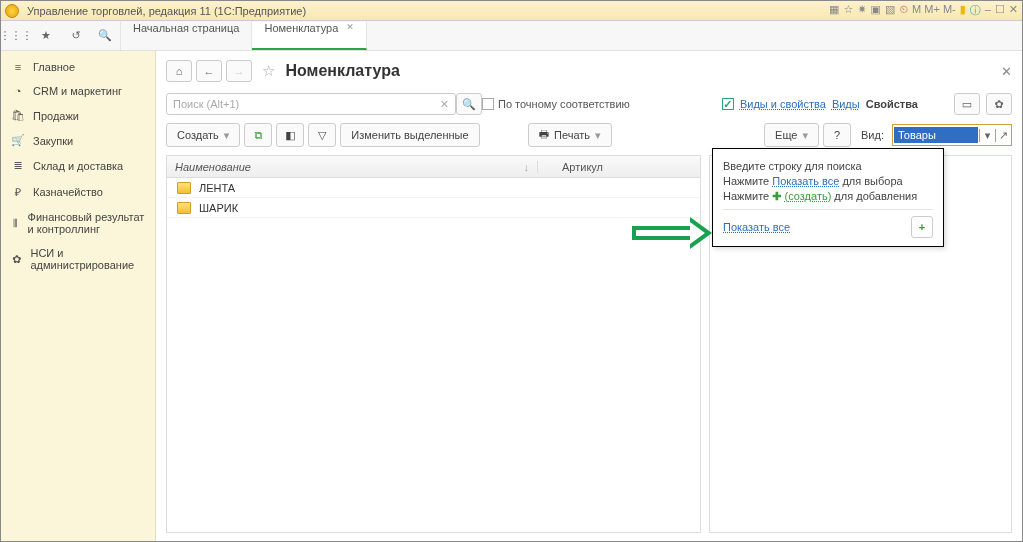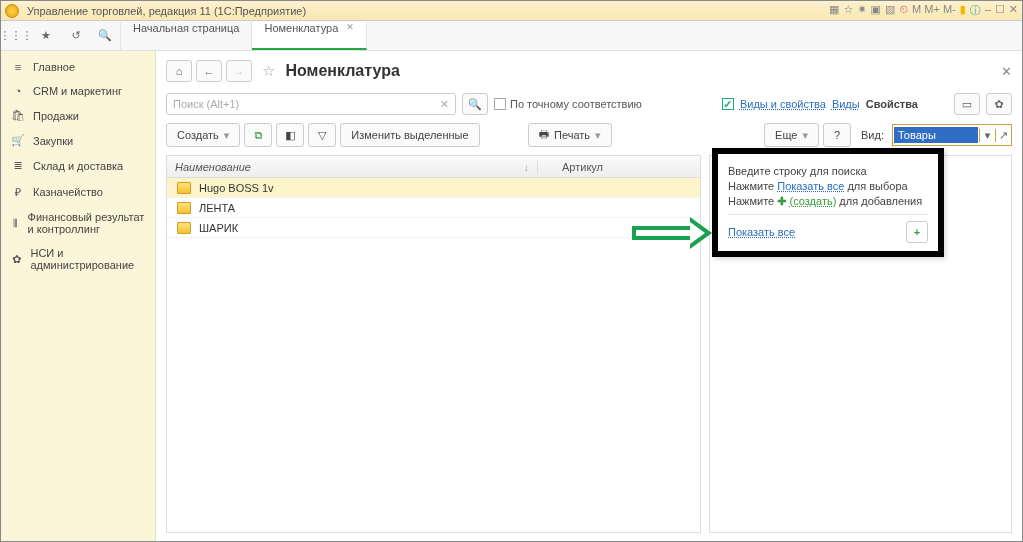--- a/index.html
+++ b/index.html
@@ -16,21 +16,21 @@
   .subbar .tab .x{font-size:9px;color:#999;}
   .layout{display:flex; height:calc(100% - 50px);}
   .leftpane{width:155px; background:#fbf5d9; border-right:1px solid #e5e0c0; padding-top:4px;}
   .leftpane .item{display:flex;align-items:center;gap:8px;padding:6px 10px;color:#444;}
   .leftpane .item .ic{width:14px;text-align:center;color:#555;}
   .main{flex:1; display:flex; flex-direction:column; padding:6px 10px 8px 10px;}
   .mainhead{display:flex;align-items:center;gap:4px;height:28px;}
   .iconbtn{width:26px;height:22px;border:1px solid #ccc;border-radius:3px;background:#fafafa;display:flex;align-items:center;justify-content:center;color:#666;}
   .pagetitle{font-size:16px;font-weight:bold;color:#333;margin-left:6px;}
   .closex{margin-left:auto;color:#888;font-size:13px;}
-  .searchrow{display:flex;align-items:center;gap:6px;margin-top:8px;}
+  .searchrow{display:flex;align-items:center;margin-top:8px;}
   .searchbox{flex:0 0 290px;height:22px;border:1px solid #ccc;border-radius:3px;display:flex;align-items:center;padding:0 6px;color:#aaa;}
   .searchbox .xx{margin-left:auto;color:#aaa;}
   .chk{width:12px;height:12px;border:1px solid #aaa;display:inline-block;margin-right:4px;vertical-align:middle;}
   .greenchk{width:12px;height:12px;border:1px solid #2a7; display:inline-flex;align-items:center;justify-content:center;color:#2a7;font-weight:bold;font-size:11px;}
   .filterlinks{margin-left:auto;display:flex;align-items:center;gap:6px;}
   .filterlinks a{color:#2a6fbd;text-decoration:underline dotted;}
   .filterlinks b{color:#444;font-weight:bold;}
   .btnrow{display:flex;align-items:center;gap:4px;margin-top:8px;}
   .btn{height:24px;border:1px solid #ccc;border-radius:3px;background:#fafafa;padding:0 10px;display:flex;align-items:center;color:#444;gap:5px;}
   .btn.sm{width:28px;padding:0;justify-content:center;}
@@ -42,21 +42,21 @@
   .tablearea{margin-top:8px;border:1px solid #ddd;flex:1;display:flex;flex-direction:column;min-height:0;}
   .thead{height:22px;background:linear-gradient(#fafafa,#eee);border-bottom:1px solid #ddd;display:flex;align-items:center;}
   .thead .c1{flex:0 0 370px;padding-left:8px;color:#555;position:relative;font-style:italic;}
   .thead .c1 .sort{position:absolute;right:8px;color:#aaa;}
   .thead .c2{flex:1;border-left:1px solid #ddd;padding-left:24px;color:#555;}
   .trow{height:20px;display:flex;align-items:center;border-bottom:1px solid #f3f3f3;}
   .trow.sel{background:#fdf4c9;}
   .trow .fold{width:14px;height:12px;background:linear-gradient(#ffe27a,#f4c033);border:1px solid #d1a022;border-radius:1px;margin:0 8px 0 10px;}
   .trow .nm{color:#333;}
   .rightarea{flex:0 0 303px;border:1px solid #ddd;margin-top:8px;margin-left:8px;display:flex;flex-direction:column;}
-  .drop{position:absolute;top:148px;left:712px;width:232px;background:#fff;border:6px solid #000000;box-shadow:2px 2px 5px rgba(0,0,0,0.15);padding:8px 10px;z-index:5;}
+  .drop{position:absolute;top:148px;left:712px;width:232px;background:#fff;border:1px solid #000000;box-shadow:2px 2px 5px rgba(0,0,0,0.15);padding:8px 10px;z-index:5;}
   .drop .line{margin:3px 0;color:#444;}
   .drop a{color:#2a6fbd;text-decoration:underline dotted;}
   .drop .sep{margin-top:6px;border-top:1px solid #e5e5e5;padding-top:6px;display:flex;align-items:center;}
   .drop .addbtn{width:22px;height:22px;border:1px solid #ccc;border-radius:3px;margin-left:auto;color:#3a9d3d;font-weight:bold;display:flex;align-items:center;justify-content:center;}
   .arrow{position:absolute;top:217px;left:632px;width:94px;height:32px;z-index:4;}
   .arrow .shaft{position:absolute;top:9px;left:0;width:62px;height:14px;border:4px solid #18a24f; border-right:none;}
   .arrow .head{position:absolute;top:0;left:58px;width:0;height:0;border-top:16px solid transparent;border-bottom:16px solid transparent;border-left:22px solid #18a24f;}
   .arrow .headin{position:absolute;top:5px;left:58px;width:0;height:0;border-top:11px solid transparent;border-bottom:11px solid transparent;border-left:15px solid #fff;margin-left:0px;}
   .contentrow{display:flex;flex:1;min-height:0;}
 </style>
@@ -192,24 +192,20 @@
         <span class="cl">↗</span>
       </div>
     </div>
 
     <div class="contentrow">
       <div class="tablearea">
         <div class="thead">
           <div class="c1"><span>Наименование</span><span class="sort">↓</span></div>
           <div class="c2"><span>Артикул</span></div>
         </div>
-        <div class="trow sel">
-            <span class="fold"></span>
-            <span class="nm">Hugo BOSS 1v</span>
-          </div>
         <div class="trow">
             <span class="fold"></span>
             <span class="nm">ЛЕНТА</span>
           </div>
         <div class="trow">
             <span class="fold"></span>
             <span class="nm">ШАРИК</span>
           </div>
       </div>
       <div class="rightarea"></div>

